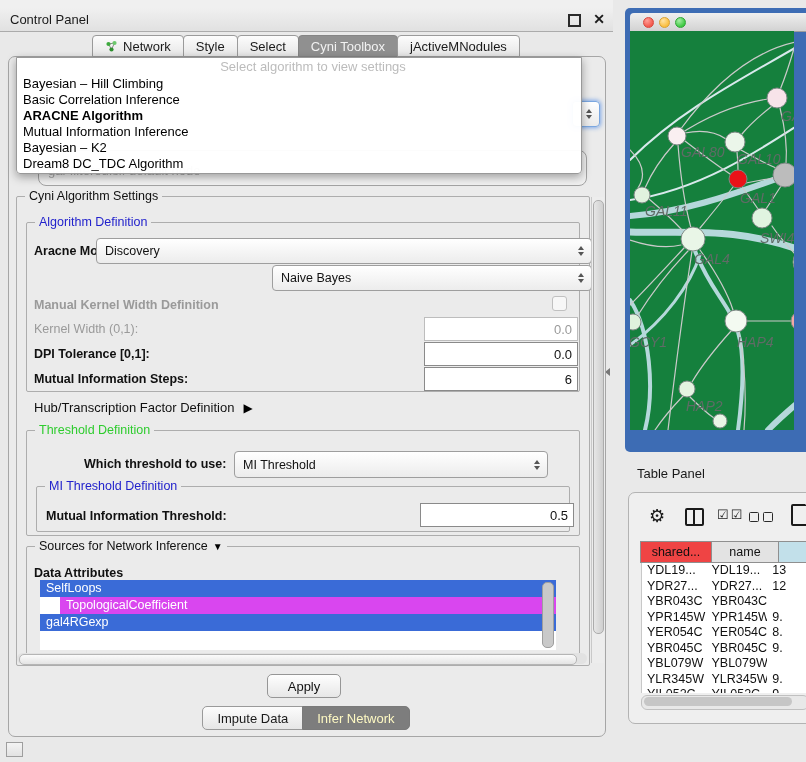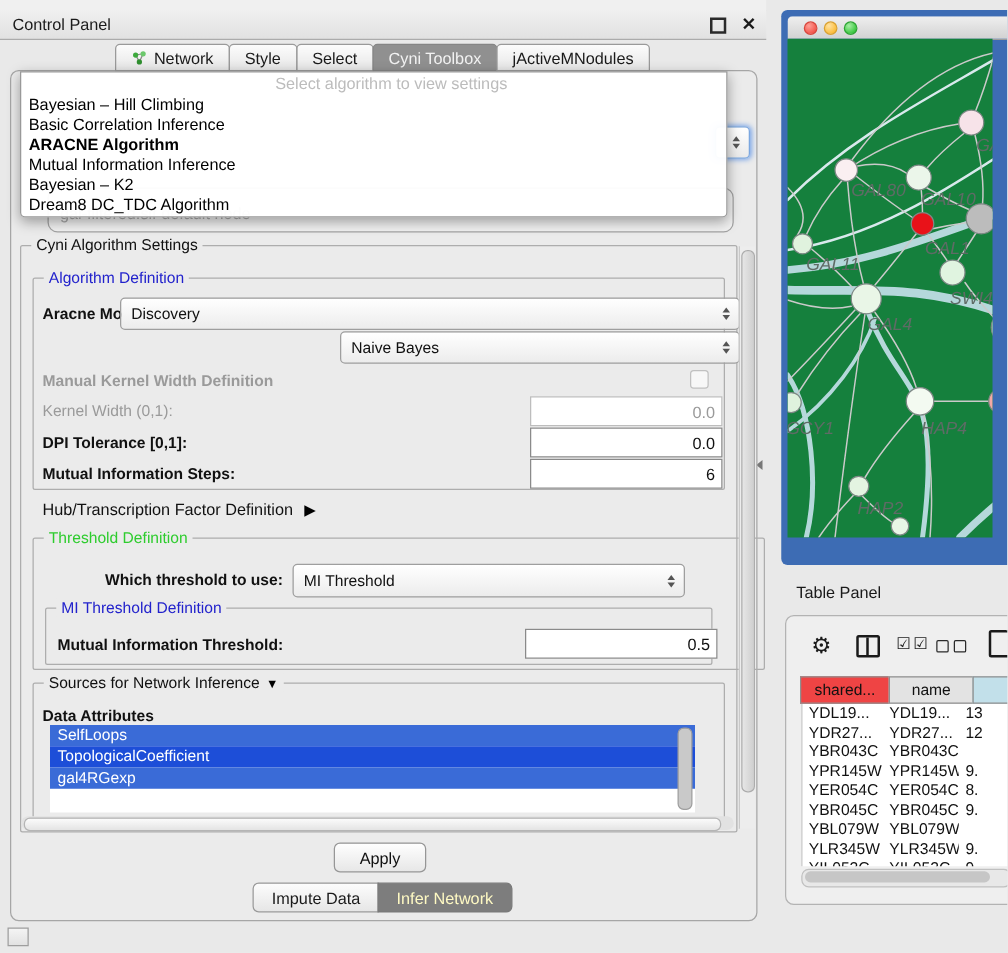--- a/index.html
+++ b/index.html
@@ -206,21 +206,21 @@
     </div>
     <span class="lbl" style="left:34px;top:372px;">Mutual Information Steps:</span>
     <div class="field" style="left:424px;top:367px;width:142px;height:22px;">
       <span>6</span>
     </div>
 
     <span class="lbl plain" style="left:34px;top:400px;font-size:13px;">
       <span>Hub/Transcription Factor Definition</span><span class="tri-right">▶</span>
     </span>
 
-    <div class="frame" style="left:26px;top:430px;width:552px;height:104px;padding-left:32px;">
+    <div class="frame" style="left:26px;top:430px;width:552px;height:104px;">
       <span class="frame-label" style="color:#2ECC2E;">Threshold Definition</span>
     </div>
     <span class="lbl" style="left:84px;top:457px;">Which threshold to use:</span>
     <div class="combo" style="left:234px;top:451px;width:296px;height:25px;">
       <span>MI Threshold</span>
       <span class="spin">
           <i class="up"></i>
           <i class="dn"></i>
         </span>
     </div>
@@ -232,21 +232,21 @@
       <span>0.5</span>
     </div>
 
     <div class="frame" style="left:26px;top:546px;width:552px;height:108px;">
       <span class="frame-label"><span>Sources for Network Inference</span><span class="tri-down">▼</span></span>
     </div>
     <span class="lbl" style="left:34px;top:566px;">Data Attributes</span>
     <div class="abs attr-list">
       <div>
           <div class="attr-item" style="background: rgb(58, 107, 215);">SelfLoops</div>
-          <div class="attr-item" style="background: #1d4ed8;">TopologicalCoefficient</div>
+          <div class="attr-item" style="background: #d946ef; margin-left: 20px;">TopologicalCoefficient</div>
           <div class="attr-item" style="background: rgb(58, 107, 215);">gal4RGexp</div>
         </div>
       <div class="attr-scroll"></div>
     </div>
 
     <div class="abs hscroll">
         <div class="thumb"></div>
       </div>
     <div class="abs vscroll">
         <div class="thumb"></div>

